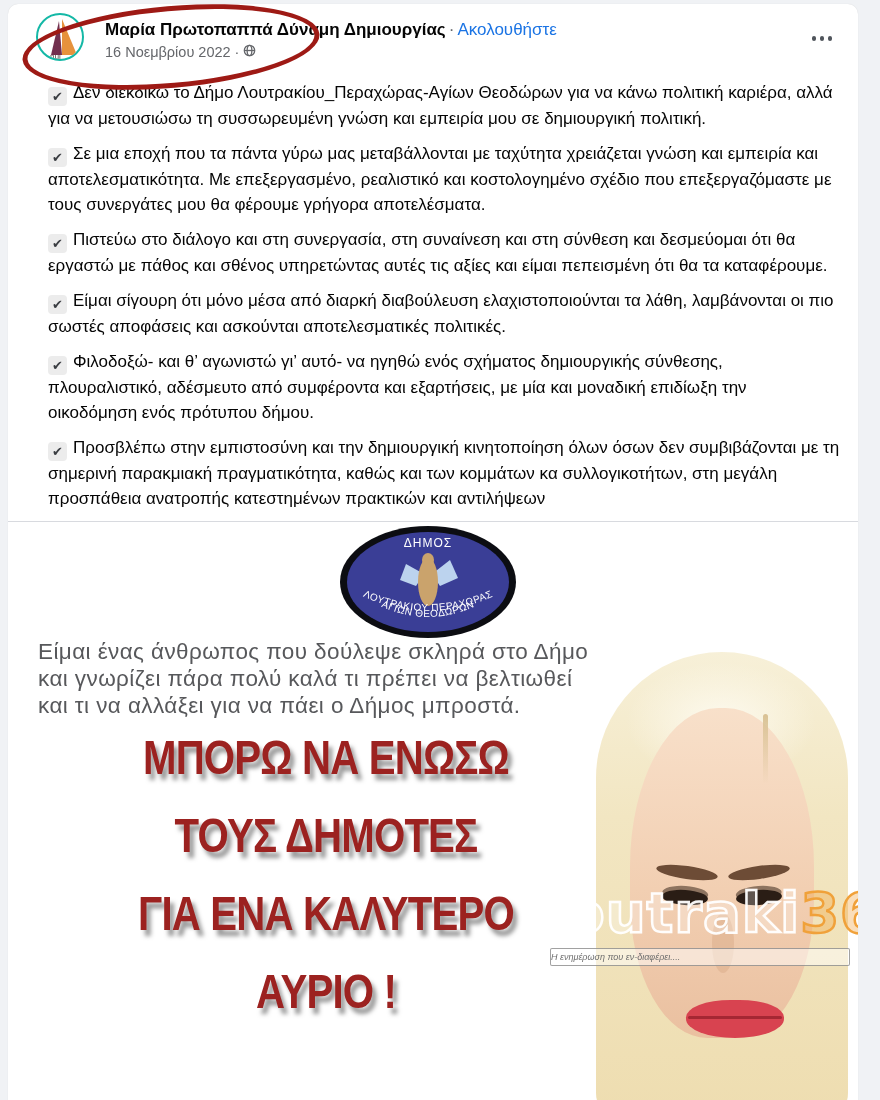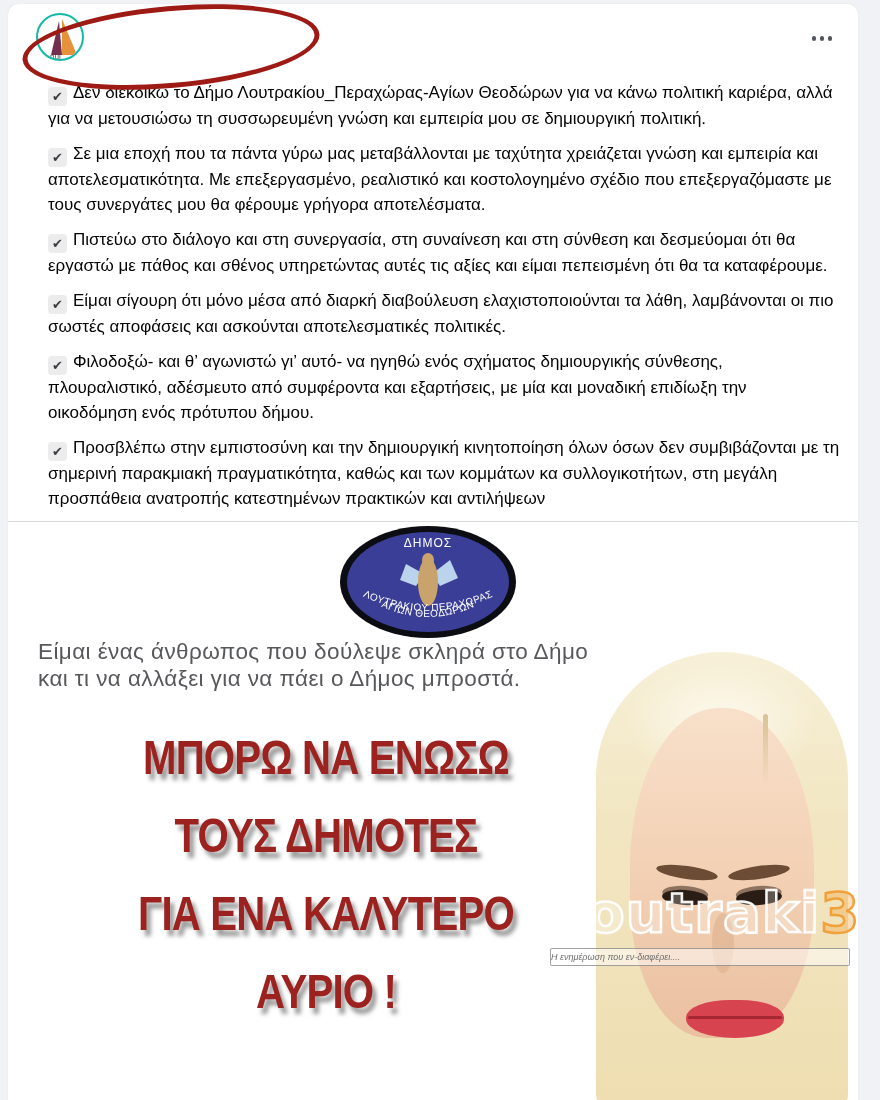--- a/index.html
+++ b/index.html
@@ -76,39 +76,55 @@
           border-radius:50%; background:rgba(214,168,132,.45); }
   .lips { position:absolute; left:56px; top:292px; width:98px; height:38px;
           border-radius:50% 50% 55% 55%; background:#d84350; }
   .lipline { position:absolute; left:58px; top:308px; width:94px; height:3px;
              border-radius:2px; background:#a52733; }
 
   
   .watermark { position:absolute; left:538px; top:358px; white-space:nowrap;
                font-weight:bold; font-size:56px; letter-spacing:1px;
                font-family:"DejaVu Sans", sans-serif; }
-  .wm-outline { color:rgba(255,255,255,.25);margin-left:20px; -webkit-text-stroke:2.5px rgba(255,255,255,.95); }
+  .wm-outline { color:rgba(255,255,255,.25); -webkit-text-stroke:2.5px rgba(255,255,255,.95); }
   .wm-orange  { color:rgba(240,161,58,.35); -webkit-text-stroke:2.5px #f0a13a; }
   .wm-tagline { position:absolute; left:542px; top:426px; width:300px; height:18px;
                 border:1px solid rgba(130,130,130,.75); background:rgba(255,255,255,.5);
                 font-size:9px; font-style:italic; color:#6e6e6e; line-height:16px;
                 border-radius:2px; }
 </style>
 </head>
 <body>
 
 <div class="card">
 
   <div class="header">
     <div class="avatar">
       <svg width="46" height="46" viewBox="0 0 46 46">
         <polygon points="21,6 13,40 24,40" fill="#722f4e"></polygon>
         <polygon points="24,4 24,40 39,40" fill="#e6923c"></polygon>
         <text x="12" y="44" font-size="8" fill="#4a3f3a">ημι</text>
       </svg>
+    </div>
+    <div class="head-text">
+      <div class="name-row">
+        <span class="name">Μαρία Πρωτοπαππά Δύναμη Δημιουργίας</span><span class="sep">·</span><span class="follow">Ακολουθήστε</span>
+      </div>
+      <div class="date-row">
+        <span>16 Νοεμβρίου 2022</span>
+        <span>·</span>
+        <span class="globe">
+          <svg width="13" height="13" viewBox="0 0 16 16" fill="none" stroke="#65676b" stroke-width="1.6">
+            <circle cx="8" cy="8" r="6.4"></circle>
+              <ellipse cx="8" cy="8" rx="2.9" ry="6.4"></ellipse>
+            <line x1="1.6" y1="8" x2="14.4" y2="8"></line>
+          </svg>
+        </span>
+      </div>
     </div>
     <div class="more">
         <i></i>
         <i></i>
         <i></i>
       </div>
   </div>
 
   <div class="annotation"></div>
 
@@ -138,20 +154,21 @@
           <textPath href="#arc1" startOffset="50%" text-anchor="middle">ΛΟΥΤΡΑΚΙΟΥ ΠΕΡΑΧΩΡΑΣ</textPath>
         </text>
         <text font-size="10" fill="#ffffff" letter-spacing=".5">
           <textPath href="#arc2" startOffset="50%" text-anchor="middle">ΑΓΙΩΝ ΘΕΟΔΩΡΩΝ</textPath>
         </text>
       </svg>
     </div>
 
     <div class="quote">
       <div>Είμαι  ένας άνθρωπος που δούλεψε σκληρά στο Δήμο</div>
+      <div>και γνωρίζει πάρα πολύ καλά τι πρέπει να βελτιωθεί</div>
       <div>και τι να αλλάξει  για να πάει ο Δήμος μπροστά.</div>
     </div>
 
     <div class="photo">
       <div class="hair"></div>
       <div class="hair-shine"></div>
       <div class="face">
         <div class="part"></div>
         <div class="brow l"></div>
         <div class="brow r"></div>

